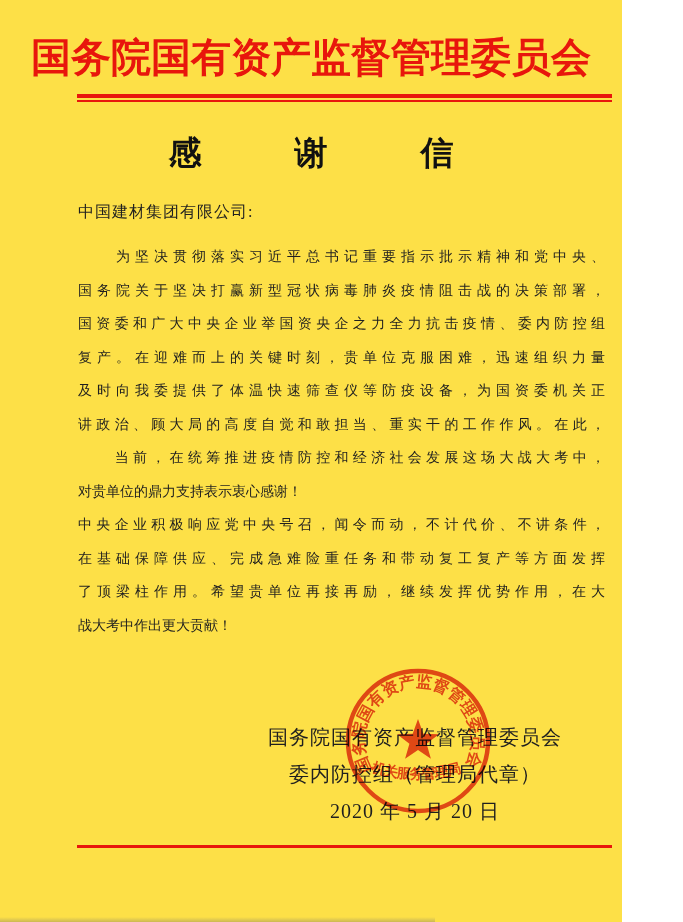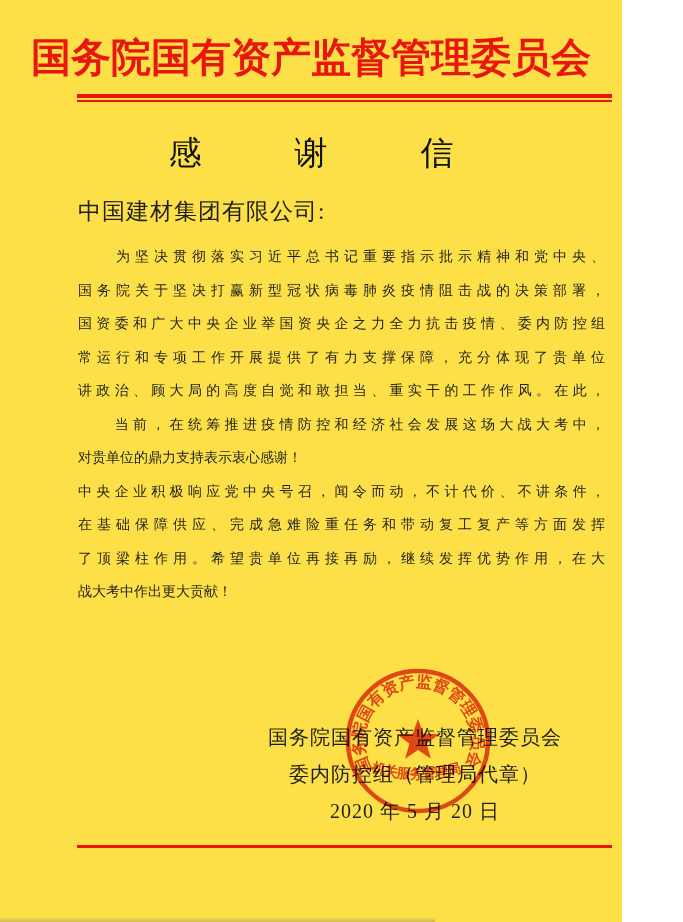--- a/index.html
+++ b/index.html
@@ -23,27 +23,27 @@
     color:var(--accent);
     letter-spacing:0px;
     white-space:nowrap;
   }
   .rule{position:absolute;top:94px;left:77px;width:535px;}
   .rule-thick{height:4px;background:var(--accent);}
   .rule-thin{height:2px;background:var(--accent);margin-top:2px;}
   .title{
     position:absolute;top:131px;left:0;right:0;margin:0;
     text-align:center;
-    font-size:33px;font-weight:normal;color:#111;
+    font-size:33px;font-weight:bold;color:#111;
     letter-spacing:30px;padding-left:30px;
     white-space:nowrap;
   }
   .salutation{
-    position:absolute;top:196px;left:78px;
-    font-size:23px;letter-spacing:1px;
+    position:absolute;top:202px;left:78px;
+    font-size:16px;letter-spacing:1px;
   }
   .body{
     position:absolute;top:240px;left:78px;width:527px;height:436px;
   }
   .body-line{
     font-size:14px;line-height:33.5px;height:33.5px;
     text-align:justify;text-align-last:justify;
     text-justify:inter-character;
     white-space:nowrap;
   }
@@ -85,21 +85,22 @@
   </div>
 
   <h1 class="title">感　谢　信</h1>
 
   <div class="salutation">中国建材集团有限公司:</div>
 
   <div class="body" id="body-text">
       <div class="body-line">　　为坚决贯彻落实习近平总书记重要指示批示精神和党中央、</div>
       <div class="body-line">国务院关于坚决打赢新型冠状病毒肺炎疫情阻击战的决策部署，</div>
       <div class="body-line">国资委和广大中央企业举国资央企之力全力抗击疫情、委内防控组</div>
-      <div class="body-line">常运行和专项工作开展提供了有力支撑保障，充分体现了贵单位</div>
+      <div class="body-line">复产。在迎难而上的关键时刻，贵单位克服困难，迅速组织力量</div>
+      <div class="body-line">及时向我委提供了体温快速筛查仪等防疫设备，为国资委机关正</div>
       <div class="body-line">讲政治、顾大局的高度自觉和敢担当、重实干的工作作风。在此，</div>
       <div class="body-line">　　当前，在统筹推进疫情防控和经济社会发展这场大战大考中，</div>
       <div class="body-line para-end">对贵单位的鼎力支持表示衷心感谢！</div>
       <div class="body-line">中央企业积极响应党中央号召，闻令而动，不计代价、不讲条件，</div>
       <div class="body-line">在基础保障供应、完成急难险重任务和带动复工复产等方面发挥</div>
       <div class="body-line">了顶梁柱作用。希望贵单位再接再励，继续发挥优势作用，在大</div>
       <div class="body-line para-end">战大考中作出更大贡献！</div>
     </div>
 
   <div class="signature">

